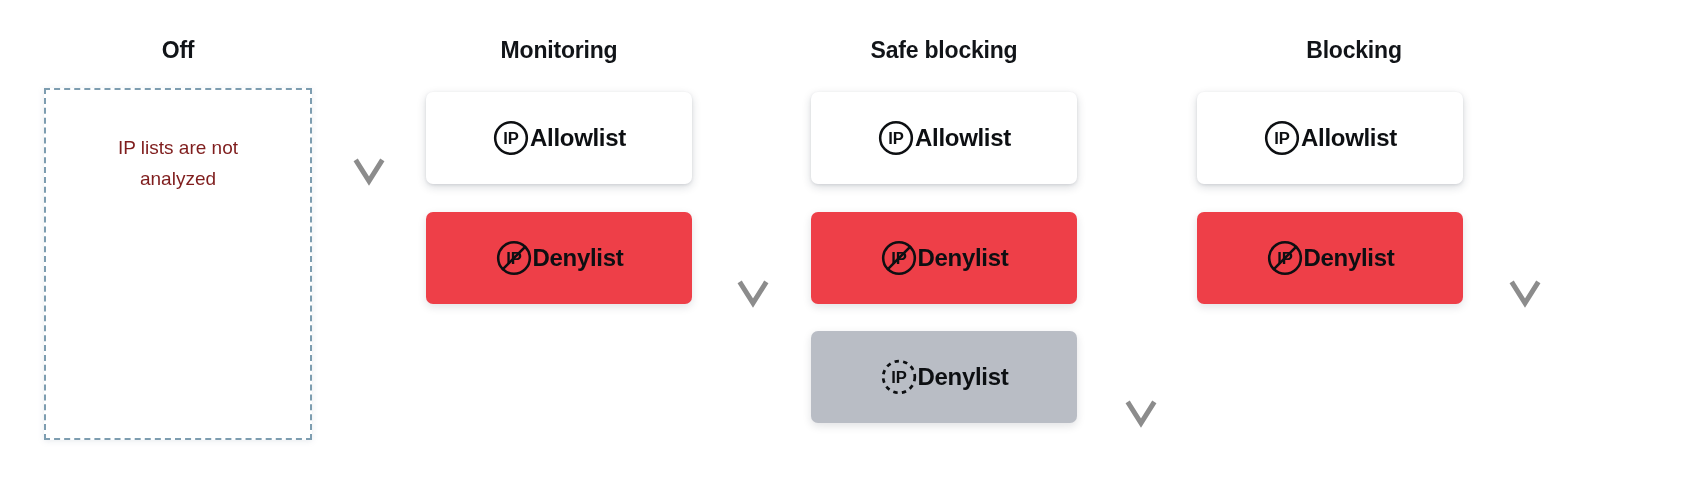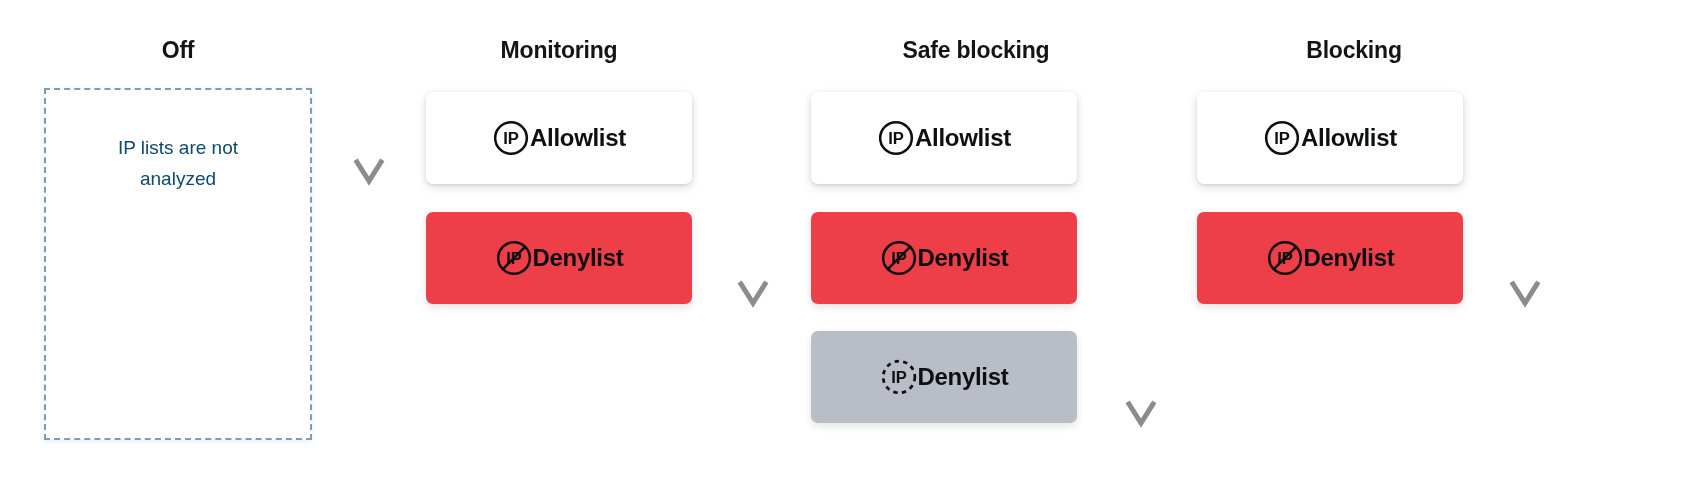--- a/index.html
+++ b/index.html
@@ -47,21 +47,21 @@
     box-shadow: 0 1px 6px rgba(120,140,160,0.18);
   }
   .empty-box-text {
     position: absolute;
     left: 0;
     right: 0;
     top: 42px;
     text-align: center;
     font-size: 19px;
     line-height: 31px;
-    color: #0c4a6e;
+    color: #7f1d1d;
     padding: 0 38px;
     box-sizing: border-box;
   }
 
   
   .card {
     position: absolute;
     height: 92px;
     border-radius: 7px;
     display: flex;
@@ -151,21 +151,21 @@
       <linearGradient id="ag2" x1="0" y1="0" x2="0" y2="1">
         <stop offset="0%" stop-color="#000000"></stop>
         <stop offset="100%" stop-color="#8c8c8c"></stop>
       </linearGradient>
     </defs>
     <line x1="17" y1="6" x2="17" y2="210" stroke="url(#ag2)" stroke-width="4"></line>
     <path d="M5 202 L17 221 L29 202" fill="none" stroke="#8c8c8c" stroke-width="5" stroke-linecap="square"></path>
   </svg>
 
   <div>
-    <div class="col-title" style="left:976px">Safe blocking</div>
+    <div class="col-title" style="left:944px">Safe blocking</div>
 
     <div class="card allow" style="left:811px; top:92px; width:266px;">
       <svg class="card-icon" viewBox="0 0 48 48">
         <circle cx="24" cy="24" r="20" fill="none" stroke="#0d0f12" stroke-width="3.2"></circle>
         <text x="24" y="32" text-anchor="middle" font-family="Liberation Sans, sans-serif" font-size="21" font-weight="bold" fill="#0d0f12">IP</text>
       </svg>
       <span class="card-label">Allowlist</span>
     </div>
 
     <div class="card deny" style="left:811px; top:212px; width:266px;">

